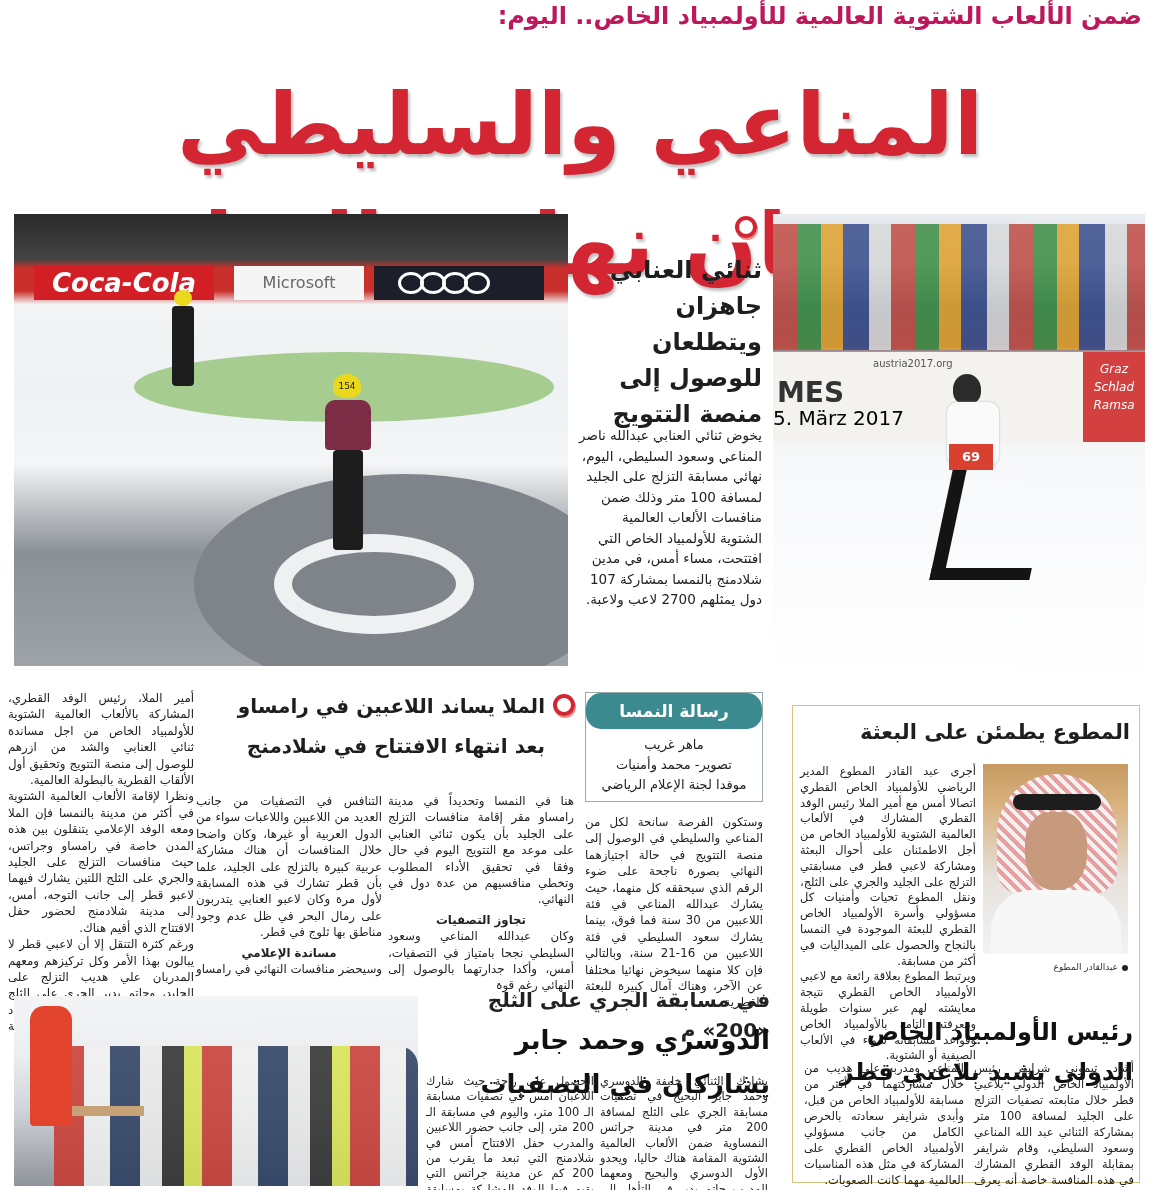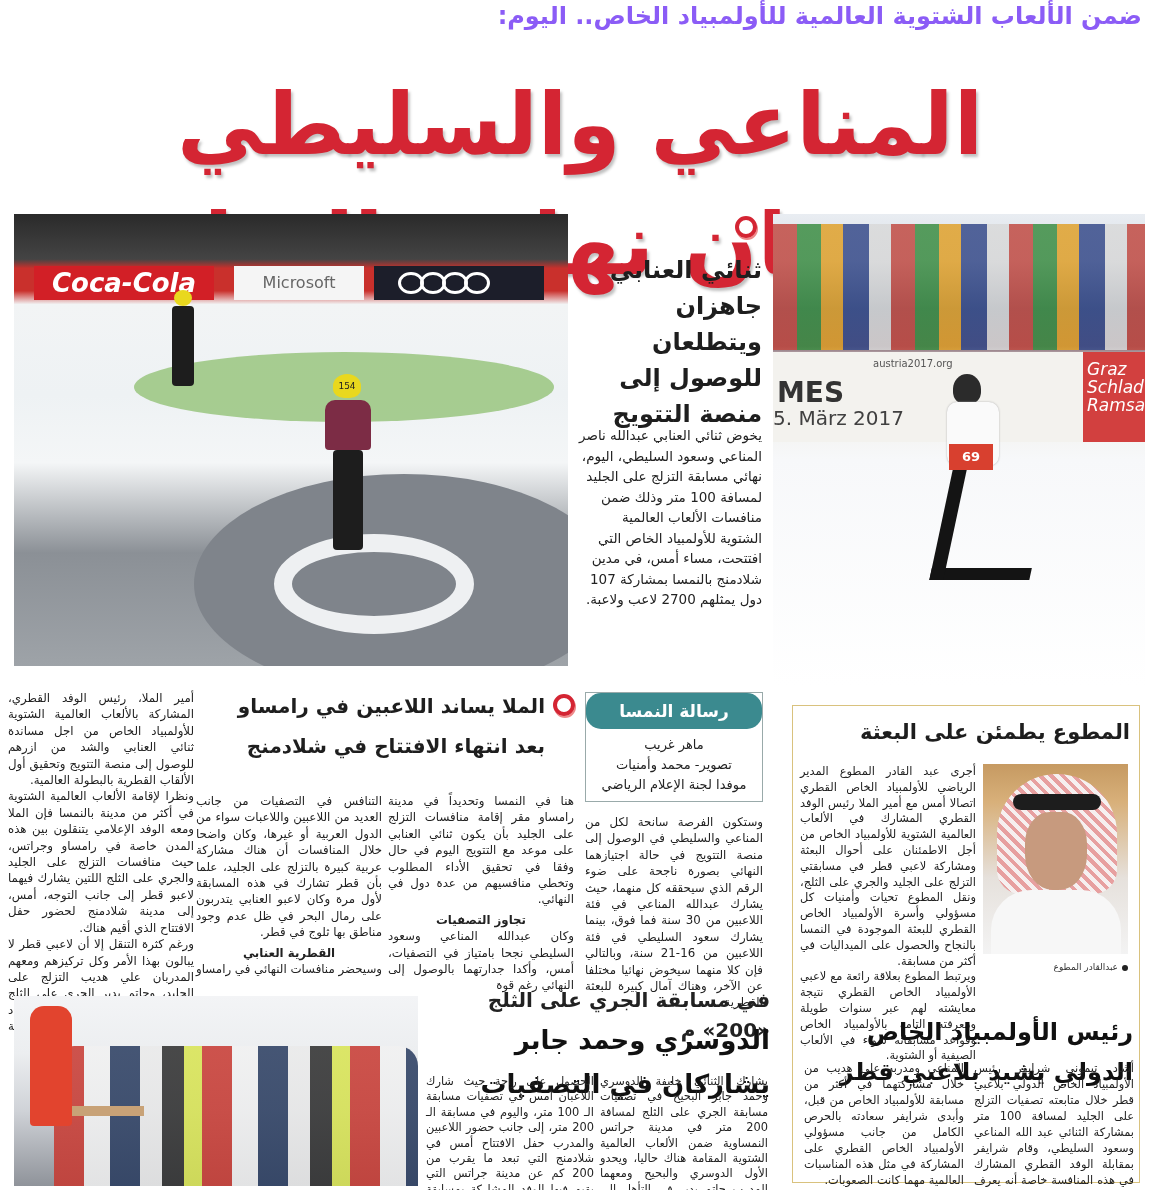--- a/index.html
+++ b/index.html
@@ -1,21 +1,21 @@
 <!DOCTYPE html>
 <html><head>
 <meta charset="utf-8">
 <style>
   * { box-sizing: border-box; margin: 0; padding: 0; }
   html, body { width: 1158px; height: 1190px; background: #ffffff; overflow: hidden; }
   body { font-family: "DejaVu Sans", sans-serif; color: #1a1a1a; position: relative; direction: rtl; }
 
   .abs { position: absolute; }
 
-  .kicker { top: 2px; right: 16px; width: 800px; text-align: right; font-size: 24px; font-weight: bold; color: #8b5cf6; letter-spacing: -0.5px; }
+  .kicker { top: 2px; right: 16px; width: 800px; text-align: right; font-size: 24px; font-weight: bold; color: #be185d; letter-spacing: -0.5px; }
   .main-headline { top: 64px; left: 10px; width: 1140px; text-align: center; font-size: 86px; font-weight: bold; color: #d42533; line-height: 120px; text-shadow: 2px 3px 3px rgba(0,0,0,0.25); letter-spacing: -2px; font-family: "DejaVu Sans", sans-serif; }
 
   
   .photo { overflow: hidden; }
   .photo-ice { left: 14px; top: 214px; width: 554px; height: 452px; background: linear-gradient(180deg, #2a2a2a 0%, #444 10%, #c9302c 12%, #c9302c 17%, #f2f4f5 20%, #eef2f4 40%, #f4f6f7 55%, #8b9096 75%, #9ea3a8 100%); }
   .photo-ice .board { position: absolute; top: 52px; height: 34px; }
   .photo-ice .coke { left: 20px; width: 180px; background: #d21f26; color: #fff; font-style: italic; font-weight: bold; font-size: 26px; line-height: 34px; text-align: center; direction: ltr; }
   .photo-ice .ms { left: 220px; width: 130px; background: #f5f5f5; color: #666; font-size: 16px; line-height: 34px; text-align: center; direction: ltr; }
   .photo-ice .audi { left: 360px; width: 170px; background: #1c1e2a; }
   .photo-ice .ring { position: absolute; top: 6px; width: 26px; height: 22px; border: 3px solid #fff; border-radius: 50%; }
@@ -26,23 +26,23 @@
   .photo-ice .skater .helmet { position: absolute; left: 14px; top: 0; width: 28px; height: 24px; background: #e9d81e; border-radius: 50% 50% 40% 40%; font-size: 9px; color: #222; text-align: center; line-height: 24px; direction: ltr; }
   .photo-ice .skater .torso { position: absolute; left: 6px; top: 26px; width: 46px; height: 50px; background: #7c2c45; border-radius: 10px 10px 4px 4px; }
   .photo-ice .skater .legs { position: absolute; left: 14px; top: 76px; width: 30px; height: 100px; background: #1d1d1d; border-radius: 4px; }
   .photo-ice .skater2 { position: absolute; left: 152px; top: 76px; width: 34px; height: 100px; }
   .photo-ice .skater2 .helmet { position: absolute; left: 8px; top: 0; width: 18px; height: 16px; background: #e9d81e; border-radius: 50%; }
   .photo-ice .skater2 .body { position: absolute; left: 6px; top: 16px; width: 22px; height: 80px; background: #1d1d1d; border-radius: 4px; }
 
   .photo-snow { left: 773px; top: 214px; width: 372px; height: 472px; background: linear-gradient(180deg, #e9edf2 0%, #d8dde5 10%, #5a6a80 20%, #7a5b66 28%, #f3f3f0 31%, #f3f3f0 45%, #f7f8fa 52%, #ffffff 100%); }
   .photo-snow .banner { position: absolute; left: 0; top: 138px; width: 372px; height: 90px; background: #f3f2ee; }
   .photo-snow .banner .mes { position: absolute; left: 4px; top: 24px; font-size: 28px; color: #333; font-weight: bold; direction: ltr; }
-  .photo-snow .banner .date { position: absolute; left: 0; top: 54px; font-size: 20px; color: #404040; direction: ltr; }
+  .photo-snow .banner .date { position: absolute; left: 0; top: 54px; font-size: 20px; color: #000000; direction: ltr; }
   .photo-snow .banner .url { position: absolute; left: 100px; top: 6px; font-size: 10px; color: #555; direction: ltr; }
-  .photo-snow .banner .red { position: absolute; right: 0; top: 0; width: 62px; height: 90px; background: #d2403f; color: #fff; font-size: 17px; font-style: italic; padding: 8px 4px; direction: ltr; text-align: left; line-height: 18px; }
+  .photo-snow .banner .red { position: absolute; right: 0; top: 0; width: 62px; height: 90px; background: #d2403f; color: #fff; font-size: 12px; font-style: italic; padding: 8px 4px; direction: ltr; text-align: center; line-height: 18px; }
   .photo-snow .crowd { position: absolute; left: 0; top: 10px; width: 372px; height: 126px; background: repeating-linear-gradient(90deg, #c14b43 0 24px, #3c8d43 24px 48px, #e0a12b 48px 70px, #374b8a 70px 96px, #d9d9d9 96px 118px); opacity: 0.85; }
   .photo-snow .runner { position: absolute; left: 160px; top: 160px; width: 120px; height: 210px; }
   .photo-snow .runner .head { position: absolute; left: 20px; top: 0; width: 28px; height: 30px; background: #2b2b2b; border-radius: 50% 50% 40% 40%; }
   .photo-snow .runner .shirt { position: absolute; left: 14px; top: 28px; width: 52px; height: 64px; background: #fafafa; border-radius: 10px; box-shadow: 0 0 2px #aaa; }
   .photo-snow .runner .bib { position: absolute; left: 16px; top: 70px; width: 44px; height: 26px; background: #d8402f; color: #fff; font-size: 13px; font-weight: bold; text-align: center; line-height: 26px; direction: ltr; }
   .photo-snow .runner .legs { position: absolute; left: 8px; top: 96px; width: 100px; height: 110px; border-left: 14px solid #141414; border-bottom: 12px solid #141414; transform: skewX(-12deg); }
 
   .photo-portrait { left: 983px; top: 764px; width: 145px; height: 190px; background: linear-gradient(180deg, #c69a62 0%, #d8b07a 20%, #e6e1dc 60%, #f3f3f3 100%); }
   .photo-portrait .ghutra { position: absolute; left: 14px; top: 10px; width: 120px; height: 120px; border-radius: 50% 50% 20% 20%; background: repeating-linear-gradient(45deg, #e7a0a0 0 4px, #f6f0f0 4px 8px); }
   .photo-portrait .agal { position: absolute; left: 30px; top: 30px; width: 88px; height: 16px; background: #1d1d1d; border-radius: 10px; }
@@ -160,21 +160,21 @@
 </div>
 
 <div class="abs col col-a">وستكون الفرصة سانحة لكل من المناعي والسليطي في الوصول إلى منصة التتويج في حالة اجتيازهما النهائي بصورة ناجحة على ضوء الرقم الذي سيحققه كل منهما، حيث يشارك عبدالله المناعي في فئة اللاعبين من 30 سنة فما فوق، بينما يشارك سعود السليطي في فئة اللاعبين من 16-21 سنة، وبالتالي فإن كلا منهما سيخوض نهائيا مختلفا عن الآخر، وهناك آمال كبيرة للبعثة القطرية</div>
 <div class="abs col col-b">
   <span>هنا في النمسا وتحديداً في مدينة رامساو مقر إقامة منافسات التزلج على الجليد بأن يكون ثنائي العنابي على موعد مع التتويج اليوم في حال وفقا في تحقيق الأداء المطلوب وتخطي منافسيهم من عدة دول في النهائي.</span>
   <span class="sub">تجاوز التصفيات</span>
   <span>وكان عبدالله المناعي وسعود السليطي نجحا بامتياز في التصفيات، أمس، وأكدا جدارتهما بالوصول إلى النهائي رغم قوة</span>
 </div>
 <div class="abs col col-c">
   <span>التنافس في التصفيات من جانب العديد من اللاعبين واللاعبات سواء من الدول العربية أو غيرها، وكان واضحا خلال المنافسات أن هناك مشاركة عربية كبيرة بالتزلج على الجليد، علما بأن قطر تشارك في هذه المسابقة لأول مرة وكان لاعبو العنابي يتدربون على رمال البحر في ظل عدم وجود مناطق بها ثلوج في قطر.</span>
-  <span class="sub">القطرية العنابي</span>
+  <span class="sub">مساندة الإعلامي</span>
   <span>وسيحضر منافسات النهائي في رامساو</span>
 </div>
 <div class="abs col col-d">
   <span>أمير الملا، رئيس الوفد القطري، المشاركة بالألعاب العالمية الشتوية للأولمبياد الخاص من اجل مساندة ثنائي العنابي والشد من ازرهم للوصول إلى منصة التتويج وتحقيق أول الألقاب القطرية بالبطولة العالمية.</span><br>
   <span>ونظرا لإقامة الألعاب العالمية الشتوية في أكثر من مدينة بالنمسا فإن الملا ومعه الوفد الإعلامي يتنقلون بين هذه المدن خاصة في رامساو وجراتس، حيث منافسات التزلج على الجليد والجري على الثلج اللتين يشارك فيهما لاعبو قطر إلى جانب التوجه، أمس، إلى مدينة شلادمنج لحضور حفل الافتتاح الذي أقيم هناك.</span><br>
   <span>ورغم كثرة التنقل إلا أن لاعبي قطر لا يبالون بهذا الأمر وكل تركيزهم ومعهم المدربان علي هديب التزلج على الجليد، وحاتم بدير الجري على الثلج على تحقيق أفضل النتائج للأولمبياد الخاص القطري في هذه المشاركة العالمية الكبيرة.</span>
 </div>
 
 <div class="abs right-box"></div>
 <div class="abs mutawa-title">المطوع يطمئن على البعثة</div>

